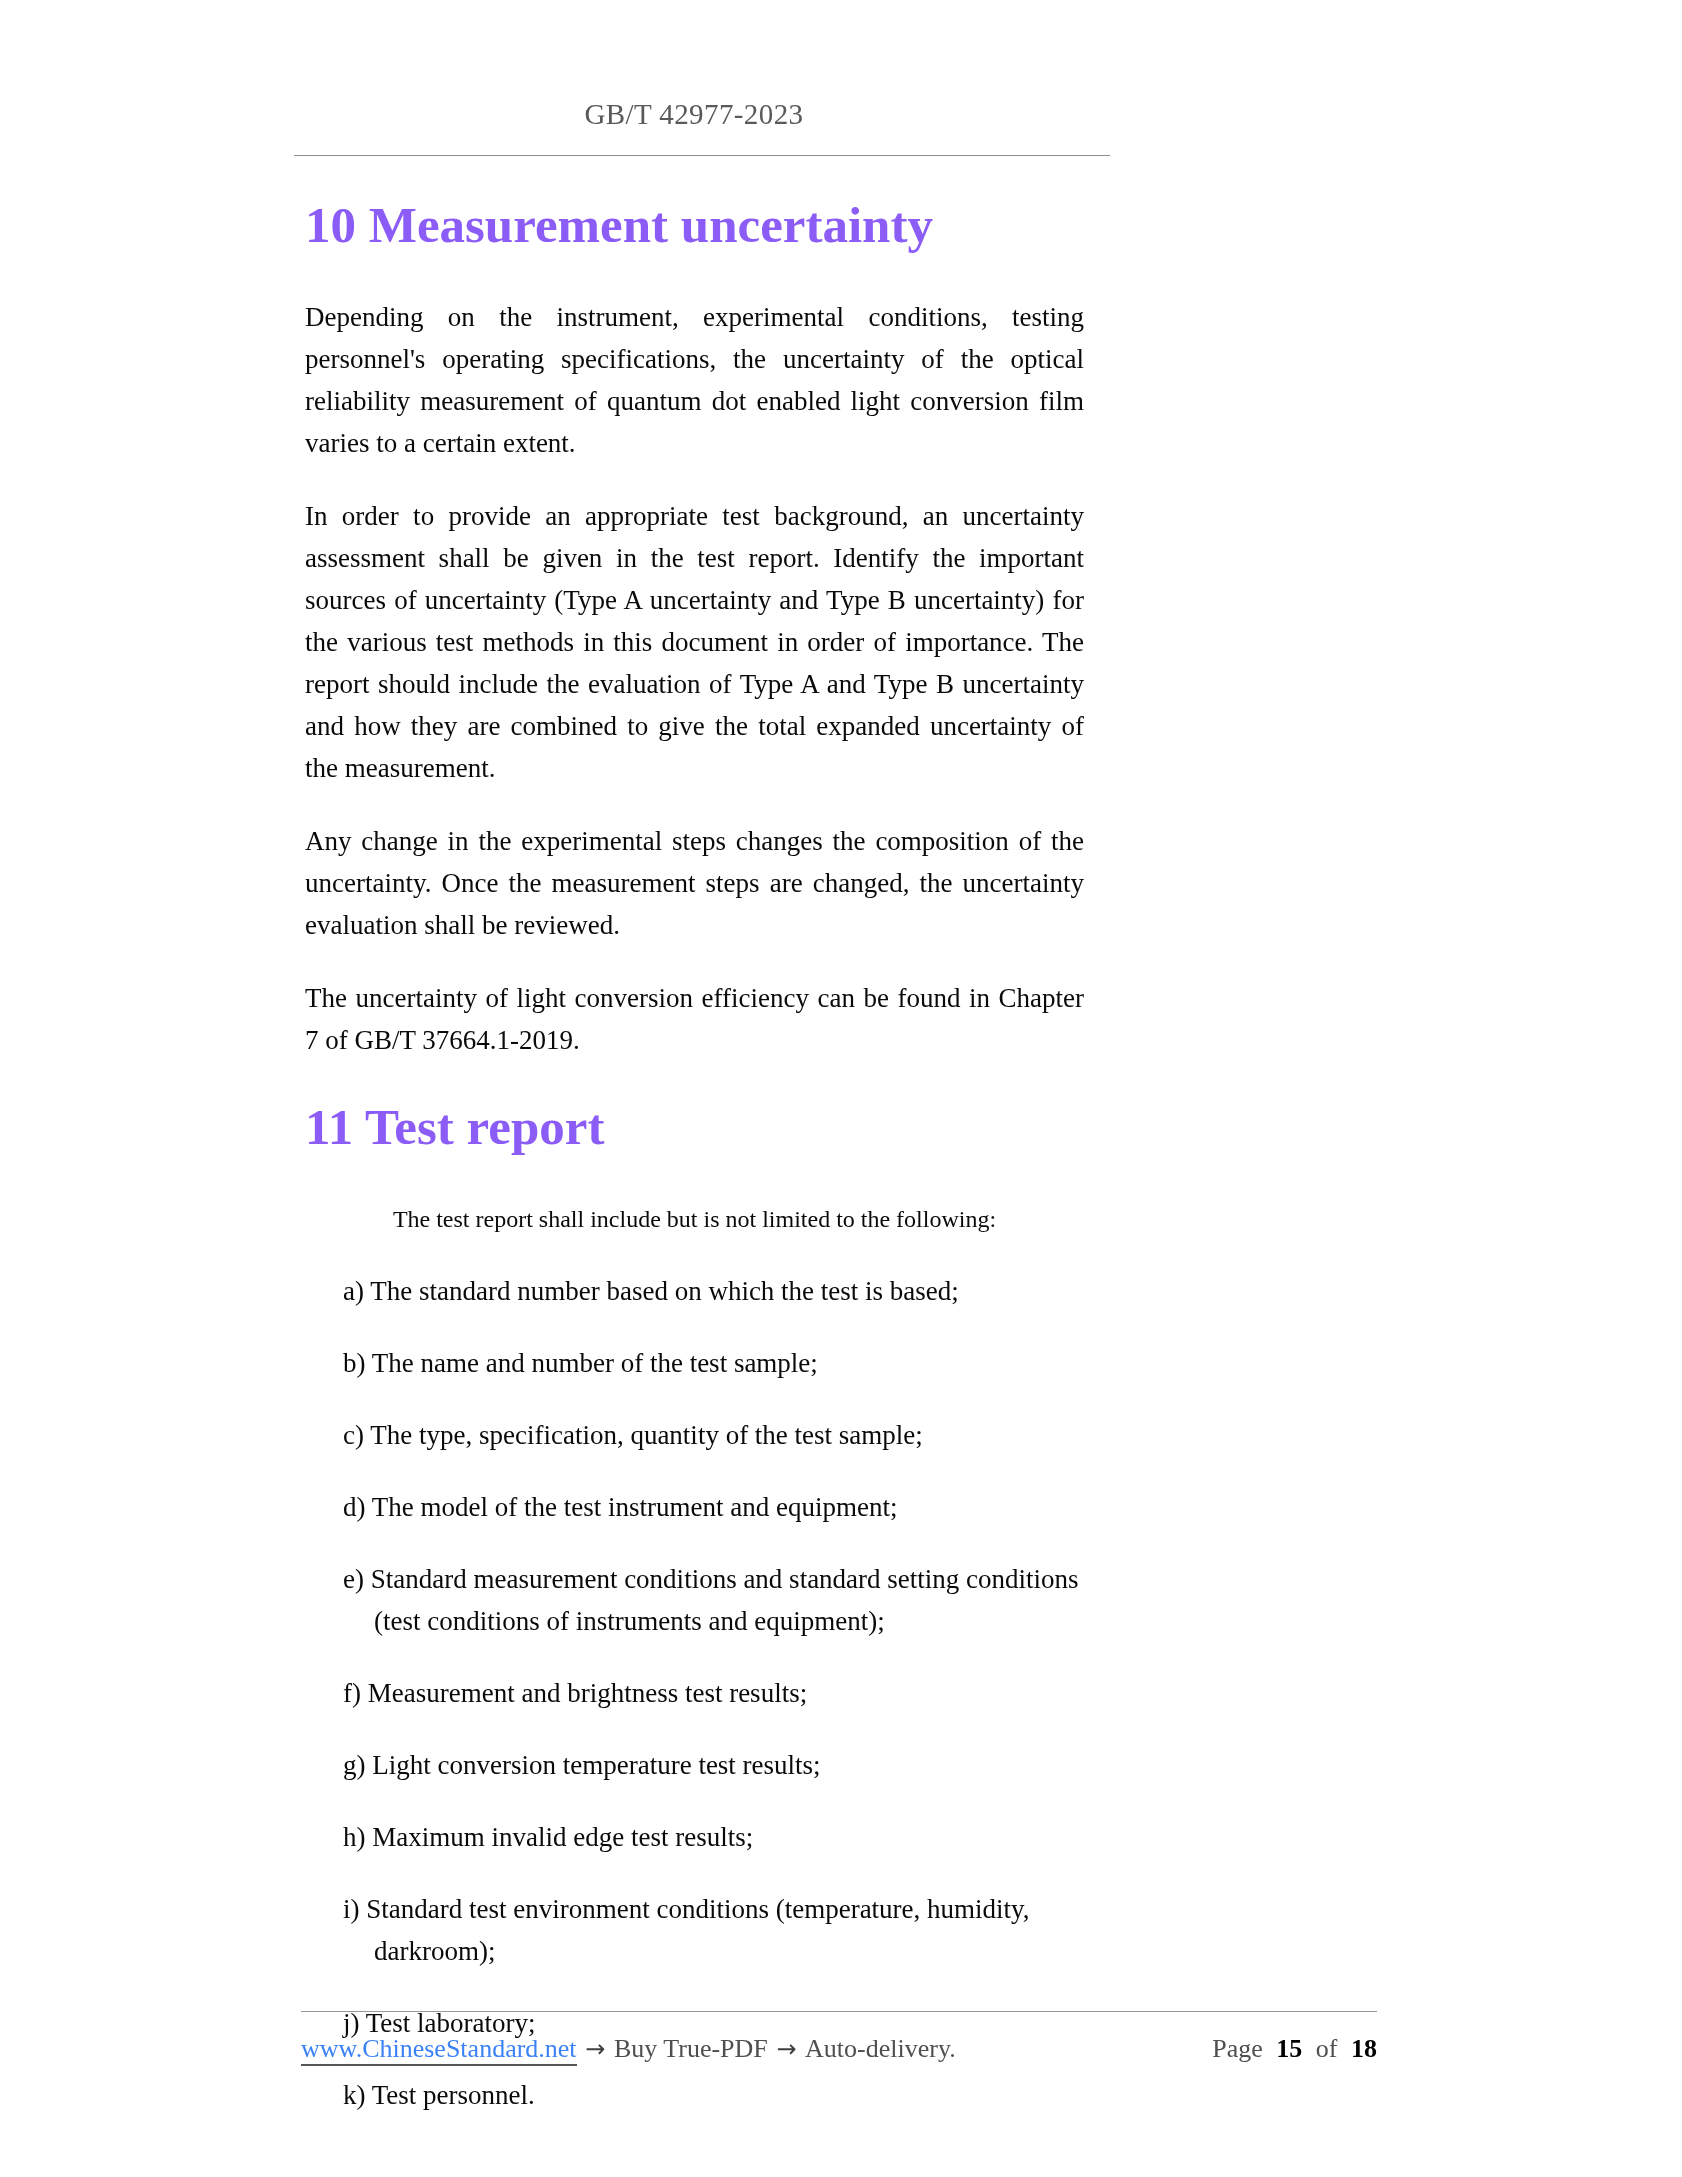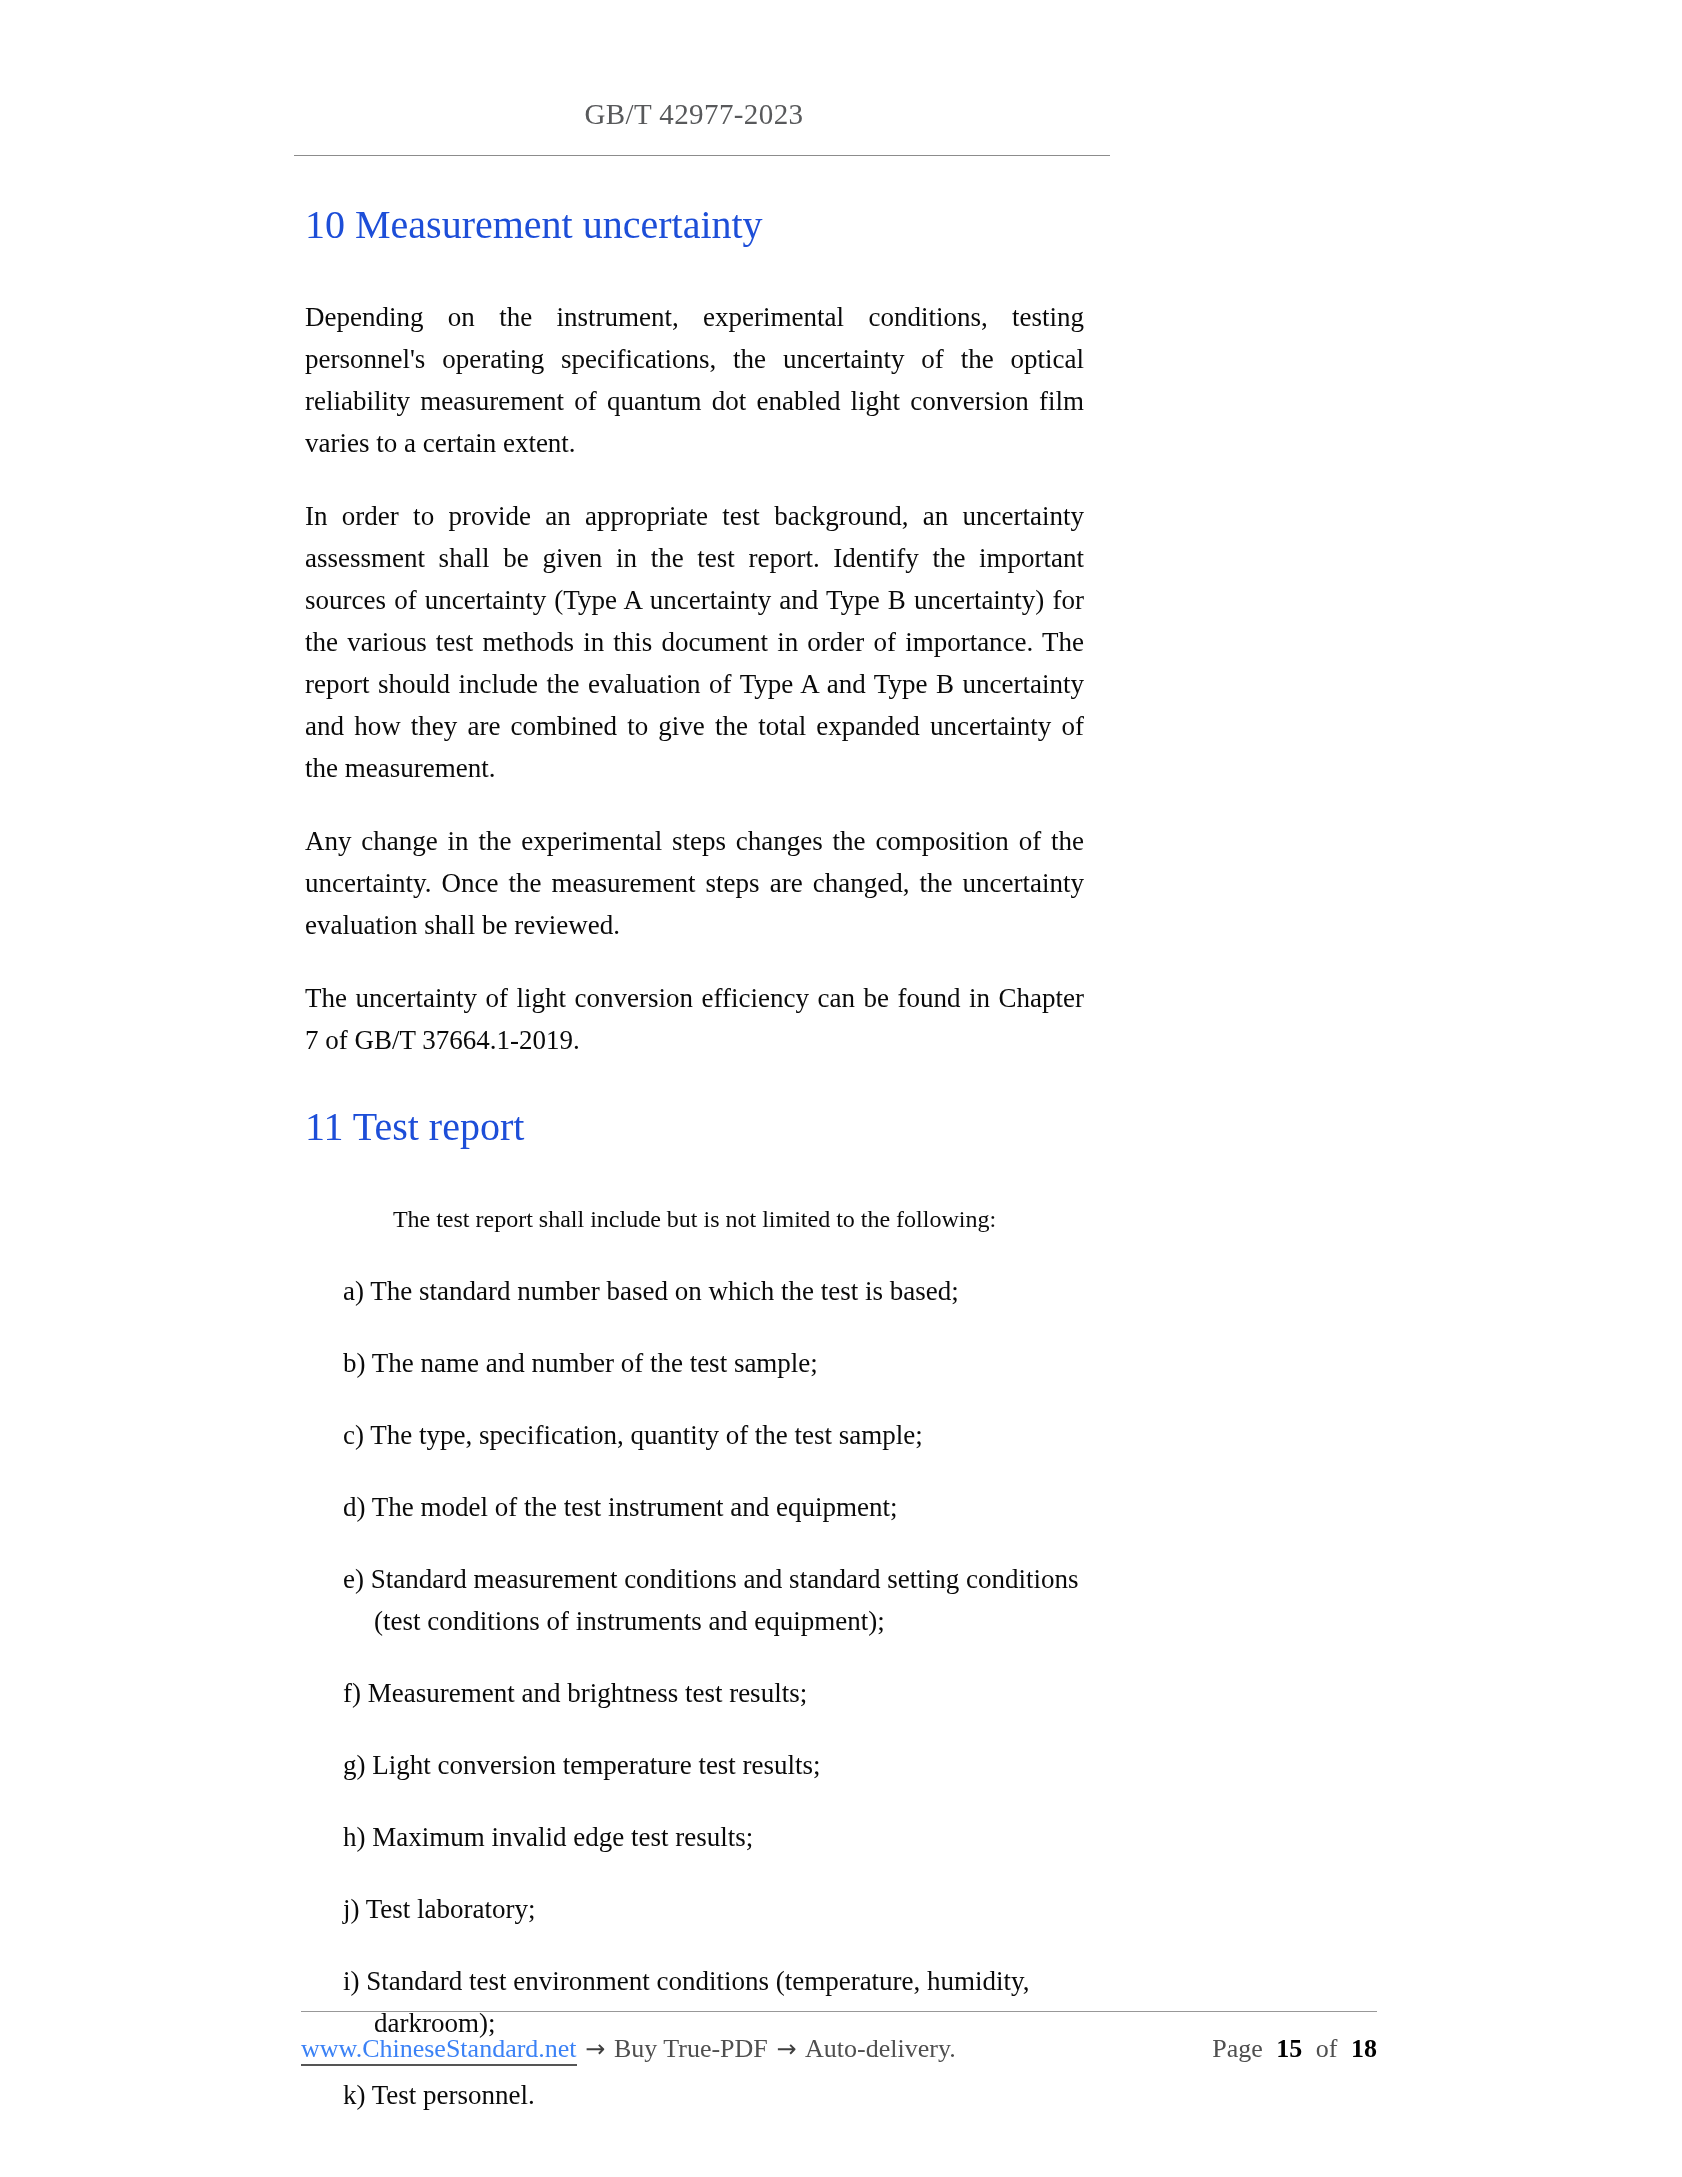--- a/index.html
+++ b/index.html
@@ -27,24 +27,24 @@
   .header-rule {
     border: 0;
     border-top: 1.7px solid #8c8c8c;
     margin: 22.5px 278px 0 294px;
     height: 0;
   }
   .content {
     padding: 0 304px 0 305px;
   }
   h1.section-heading {
-    font-size: 40px;
+    font-size: 51px;
     line-height: 48px;
-    font-weight: normal;
-    color: #1d4ed8;
+    font-weight: bold;
+    color: #8b5cf6;
     margin: 45px 0 0 0;
   }
   h1.section-heading.second {
     margin-top: 42px;
   }
   p.body-para {
     font-size: 27px;
     line-height: 42px;
     margin: 31px 0 0 0;
     text-align: justify;
@@ -133,22 +133,22 @@
     <p class="intro-para">The test report shall include but is not limited to the following:</p>
 
     <p class="list-item">a) The standard number based on which the test is based;</p>
     <p class="list-item">b) The name and number of the test sample;</p>
     <p class="list-item">c) The type, specification, quantity of the test sample;</p>
     <p class="list-item">d) The model of the test instrument and equipment;</p>
     <p class="list-item">e) Standard measurement conditions and standard setting conditions (test conditions of instruments and equipment);</p>
     <p class="list-item">f) Measurement and brightness test results;</p>
     <p class="list-item">g) Light conversion temperature test results;</p>
     <p class="list-item">h) Maximum invalid edge test results;</p>
+    <p class="list-item">i) Standard test environment conditions (temperature, humidity, darkroom);</p>
     <p class="list-item">j) Test laboratory;</p>
-    <p class="list-item">i) Standard test environment conditions (temperature, humidity, darkroom);</p>
     <p class="list-item">k) Test personnel.</p>
 
   </div>
 
   <div class="footer">
     <div class="footer-left">
       <a class="site-link" href="#">www.ChineseStandard.net</a><span class="arrow-glyph">→</span><span>Buy True-PDF</span><span class="arrow-glyph">→</span><span>Auto-delivery.</span>
     </div>
     <div class="footer-right">
       <span>Page</span>

